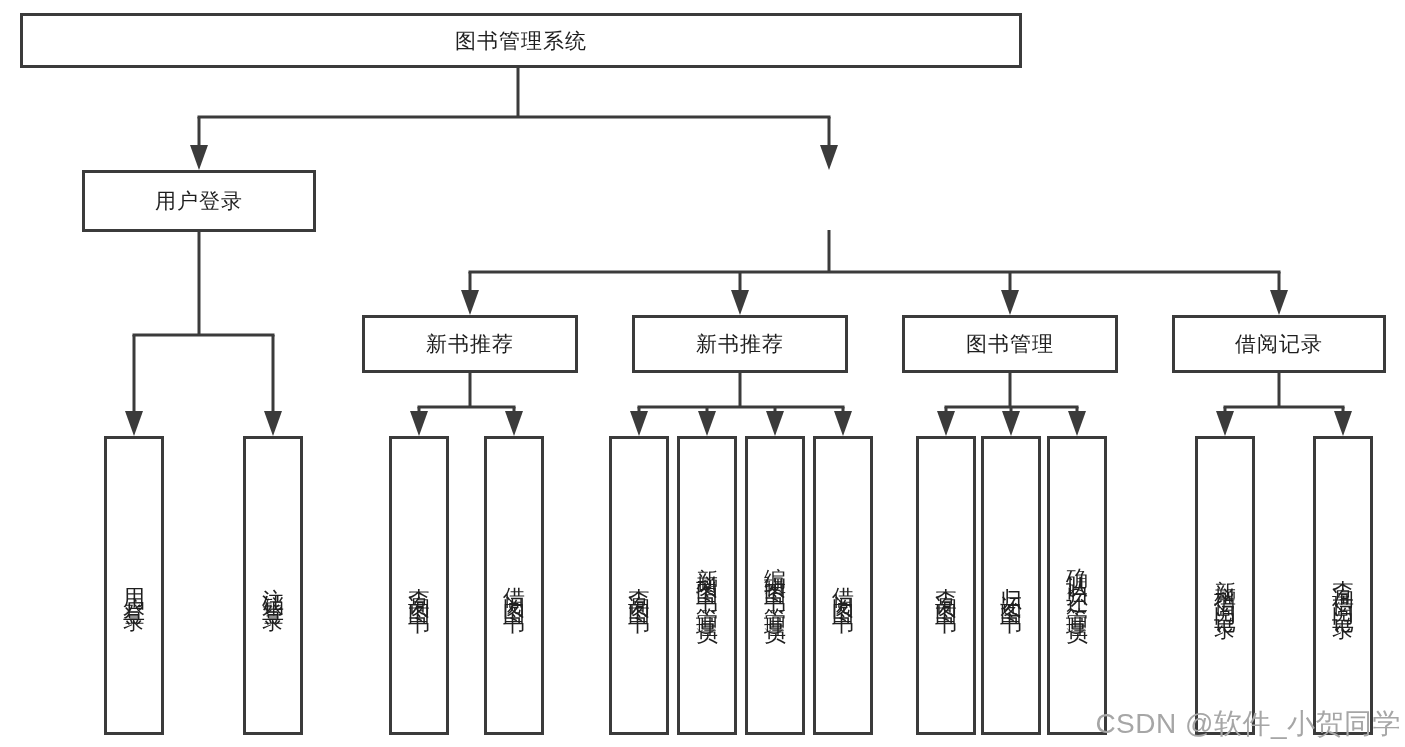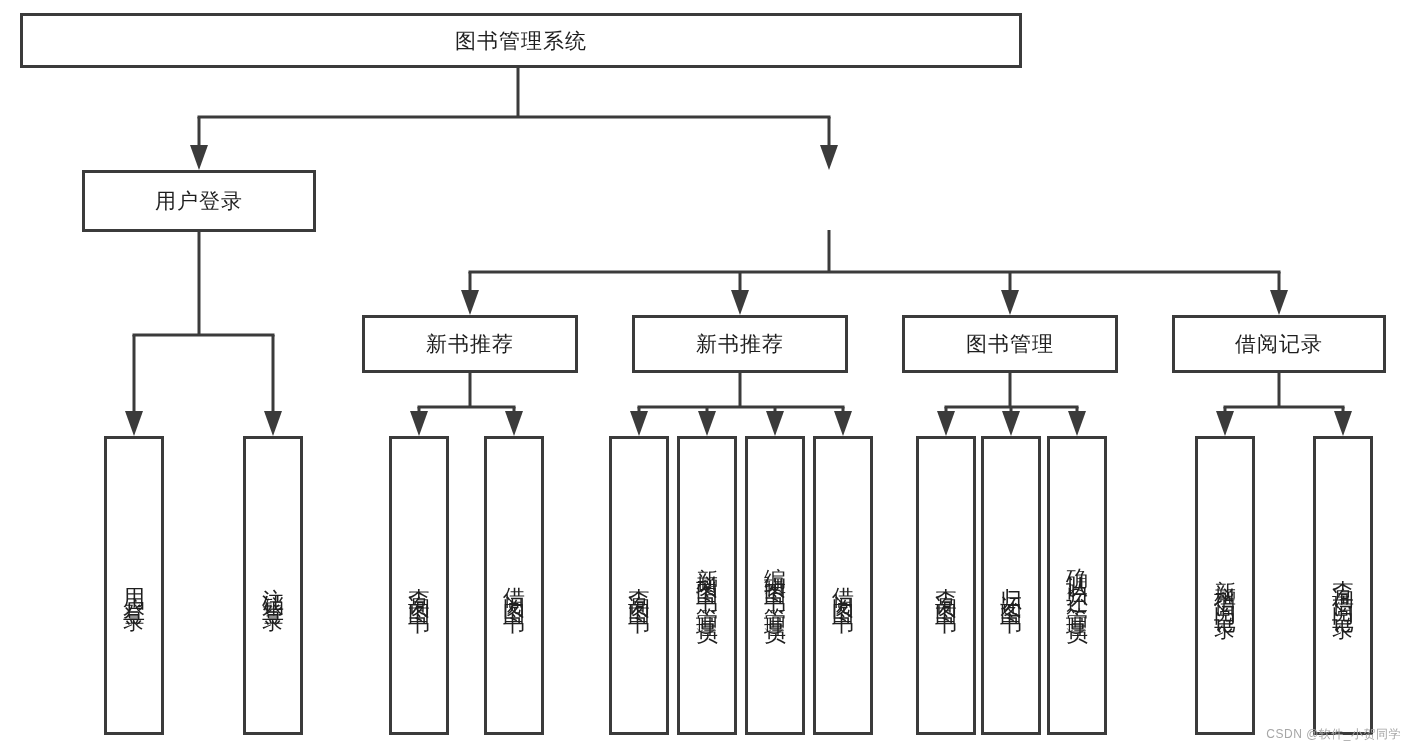--- a/index.html
+++ b/index.html
@@ -24,21 +24,21 @@
   .leaf .lbl{
     writing-mode:vertical-rl;
     text-orientation:mixed;
     font-size:22px;
     letter-spacing:8px;
     line-height:1;
     white-space:nowrap;
   }
   .watermark{
     position:absolute;right:4px;bottom:4px;
-    font-size:12px;
+    font-size:28px;
     color:var(--watermark,#a6a6a6);
     letter-spacing:0.5px;
   }
 </style>
 </head>
 <body>
 
 <div class="canvas">
 
   <svg class="connectors" width="1405" height="747" viewBox="0 0 1405 747" xmlns="http://www.w3.org/2000/svg">

